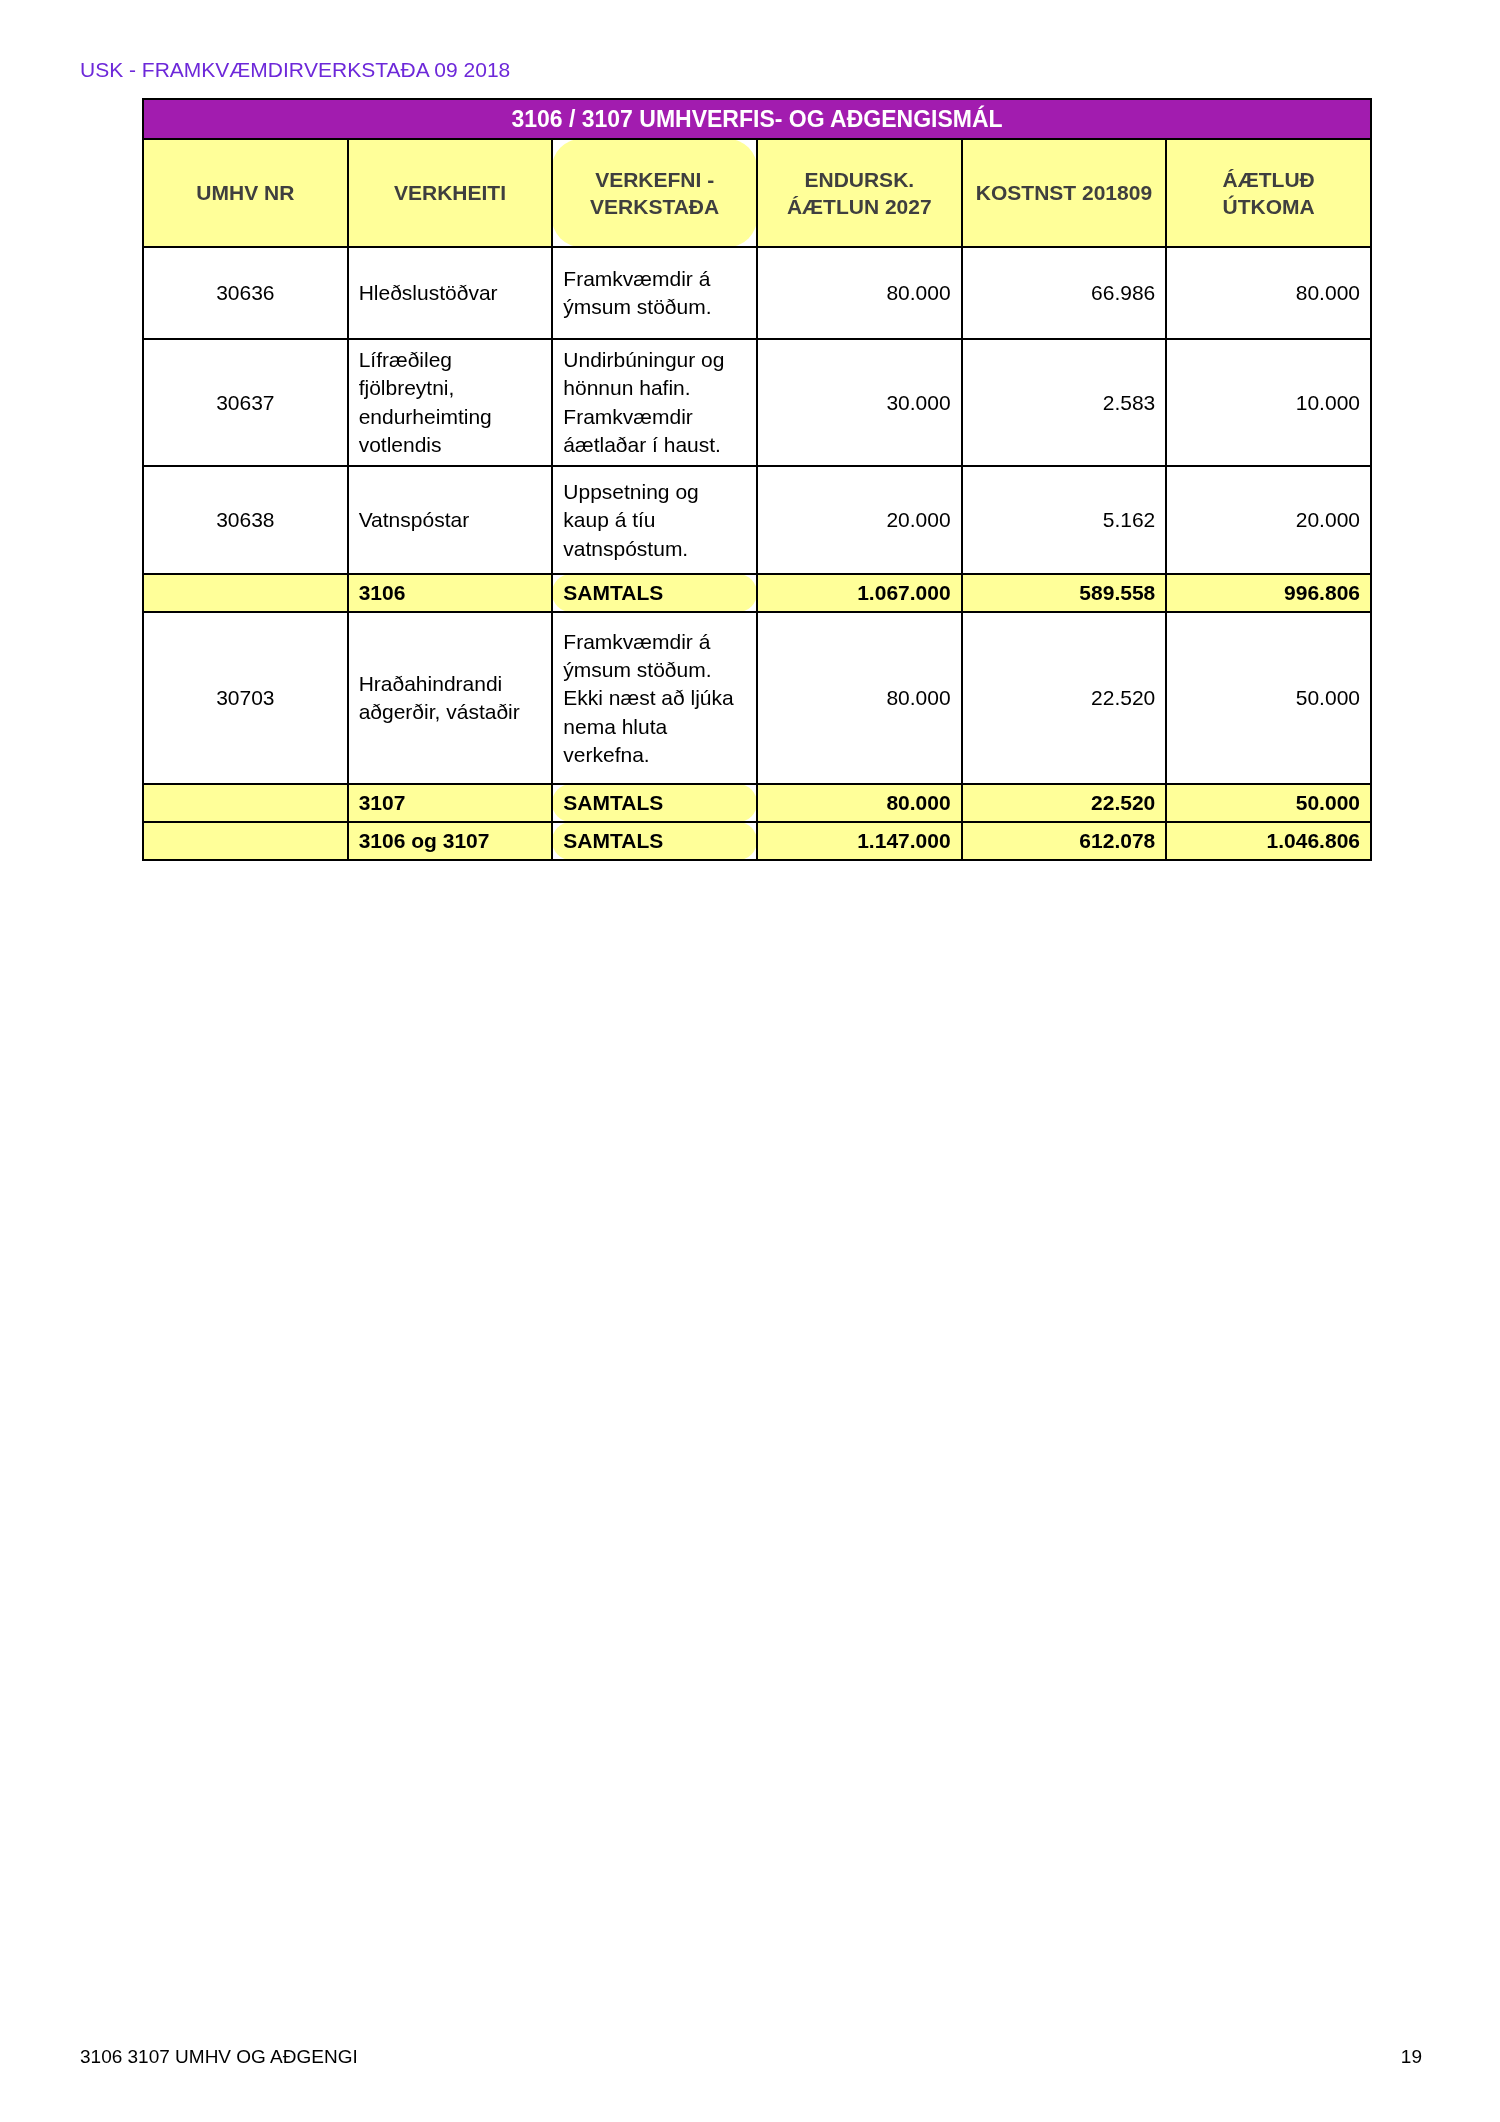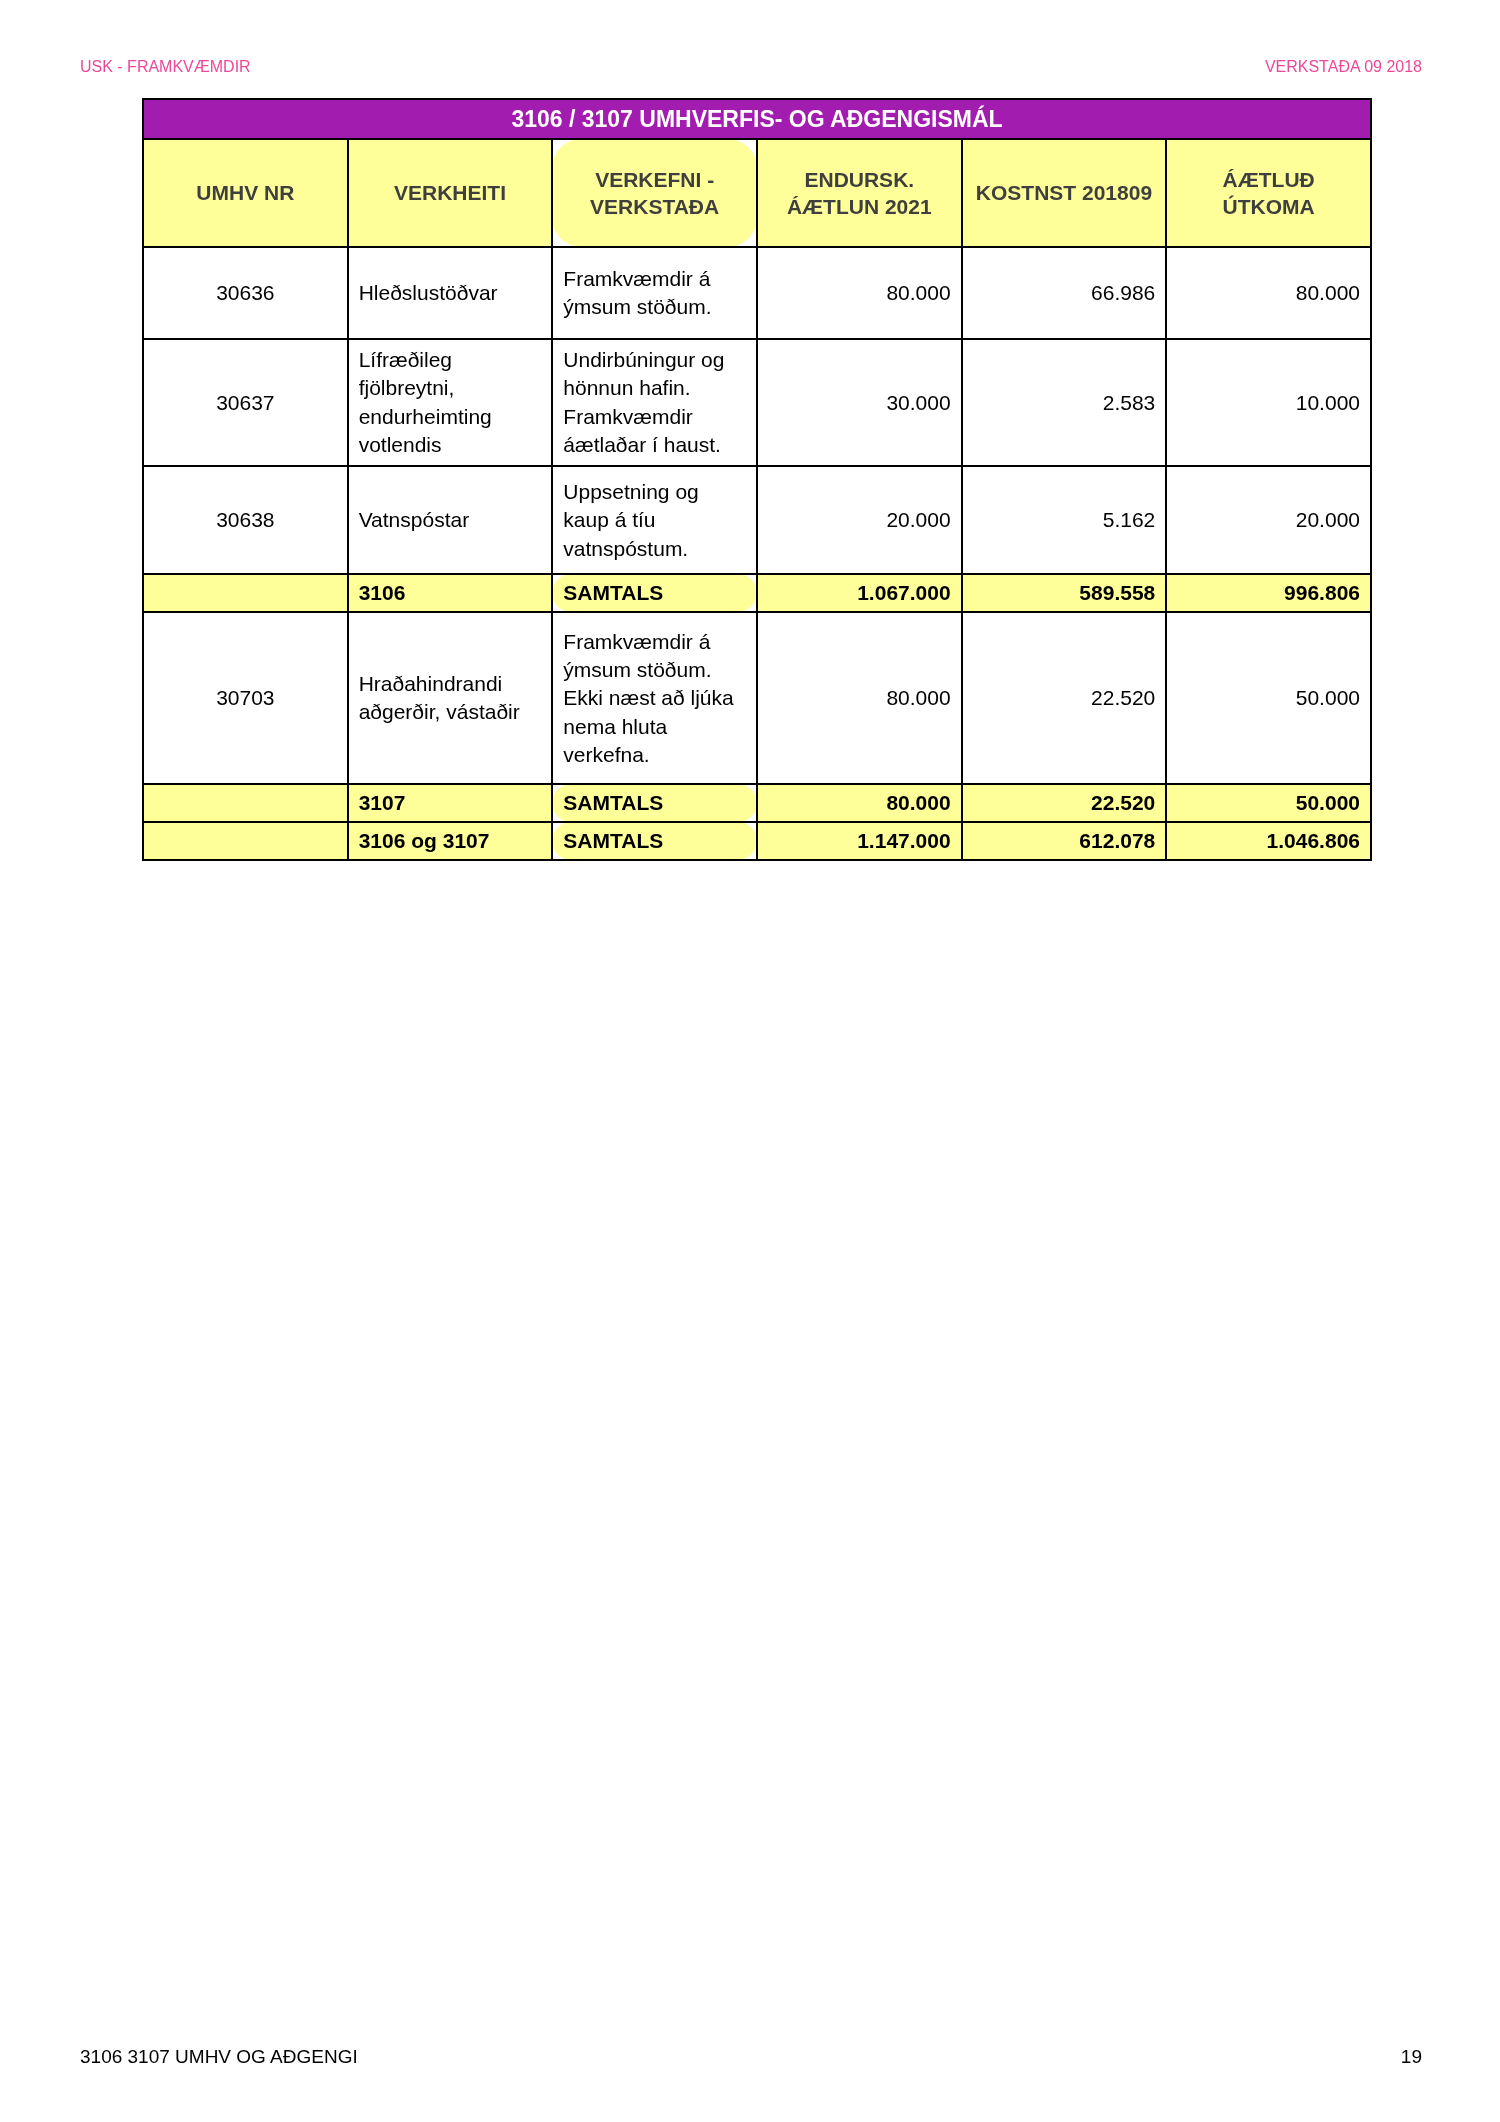--- a/index.html
+++ b/index.html
@@ -12,23 +12,23 @@
     background: #ffffff;
     margin: 0 auto;
     overflow: hidden;
   }
   .page-header {
     position: absolute;
     top: 58px;
     left: 80px;
     right: 78px;
     display: flex;
-    justify-content: space-between;
-    font-size: 16px;
-    color: #ec4899;
+    justify-content: flex-start;
+    font-size: 21px;
+    color: #6d28d9;
   }
   .doc-table-wrap {
     position: absolute;
     top: 98px;
     left: 142px;
     width: 1230px;
   }
   table.doc-table {
     border-collapse: collapse;
     width: 100%;
@@ -99,21 +99,21 @@
   <div class="doc-table-wrap">
     <table class="doc-table">
       <thead>
         <tr class="title-row">
           <th colspan="6">3106 / 3107 UMHVERFIS- OG AÐGENGISMÁL</th>
         </tr>
         <tr class="header-row">
           <th class="col-nr">UMHV NR</th>
           <th class="col-heiti">VERKHEITI</th>
           <th class="col-verkefni">VERKEFNI - VERKSTAÐA</th>
-          <th class="col-num1">ENDURSK. ÁÆTLUN 2021</th>
+          <th class="col-num1">ENDURSK. ÁÆTLUN 2027</th>
           <th class="col-num2">KOSTNST 201809</th>
           <th class="col-num3">ÁÆTLUÐ ÚTKOMA</th>
         </tr>
       </thead>
       <tbody>
           <tr class="data r-h90">
             <td class="col-nr">30636</td>
             <td class="col-heiti">Hleðslustöðvar</td>
             <td class="col-verkefni">Framkvæmdir á ýmsum stöðum.</td>
             <td class="col-num1 num">80.000</td>

